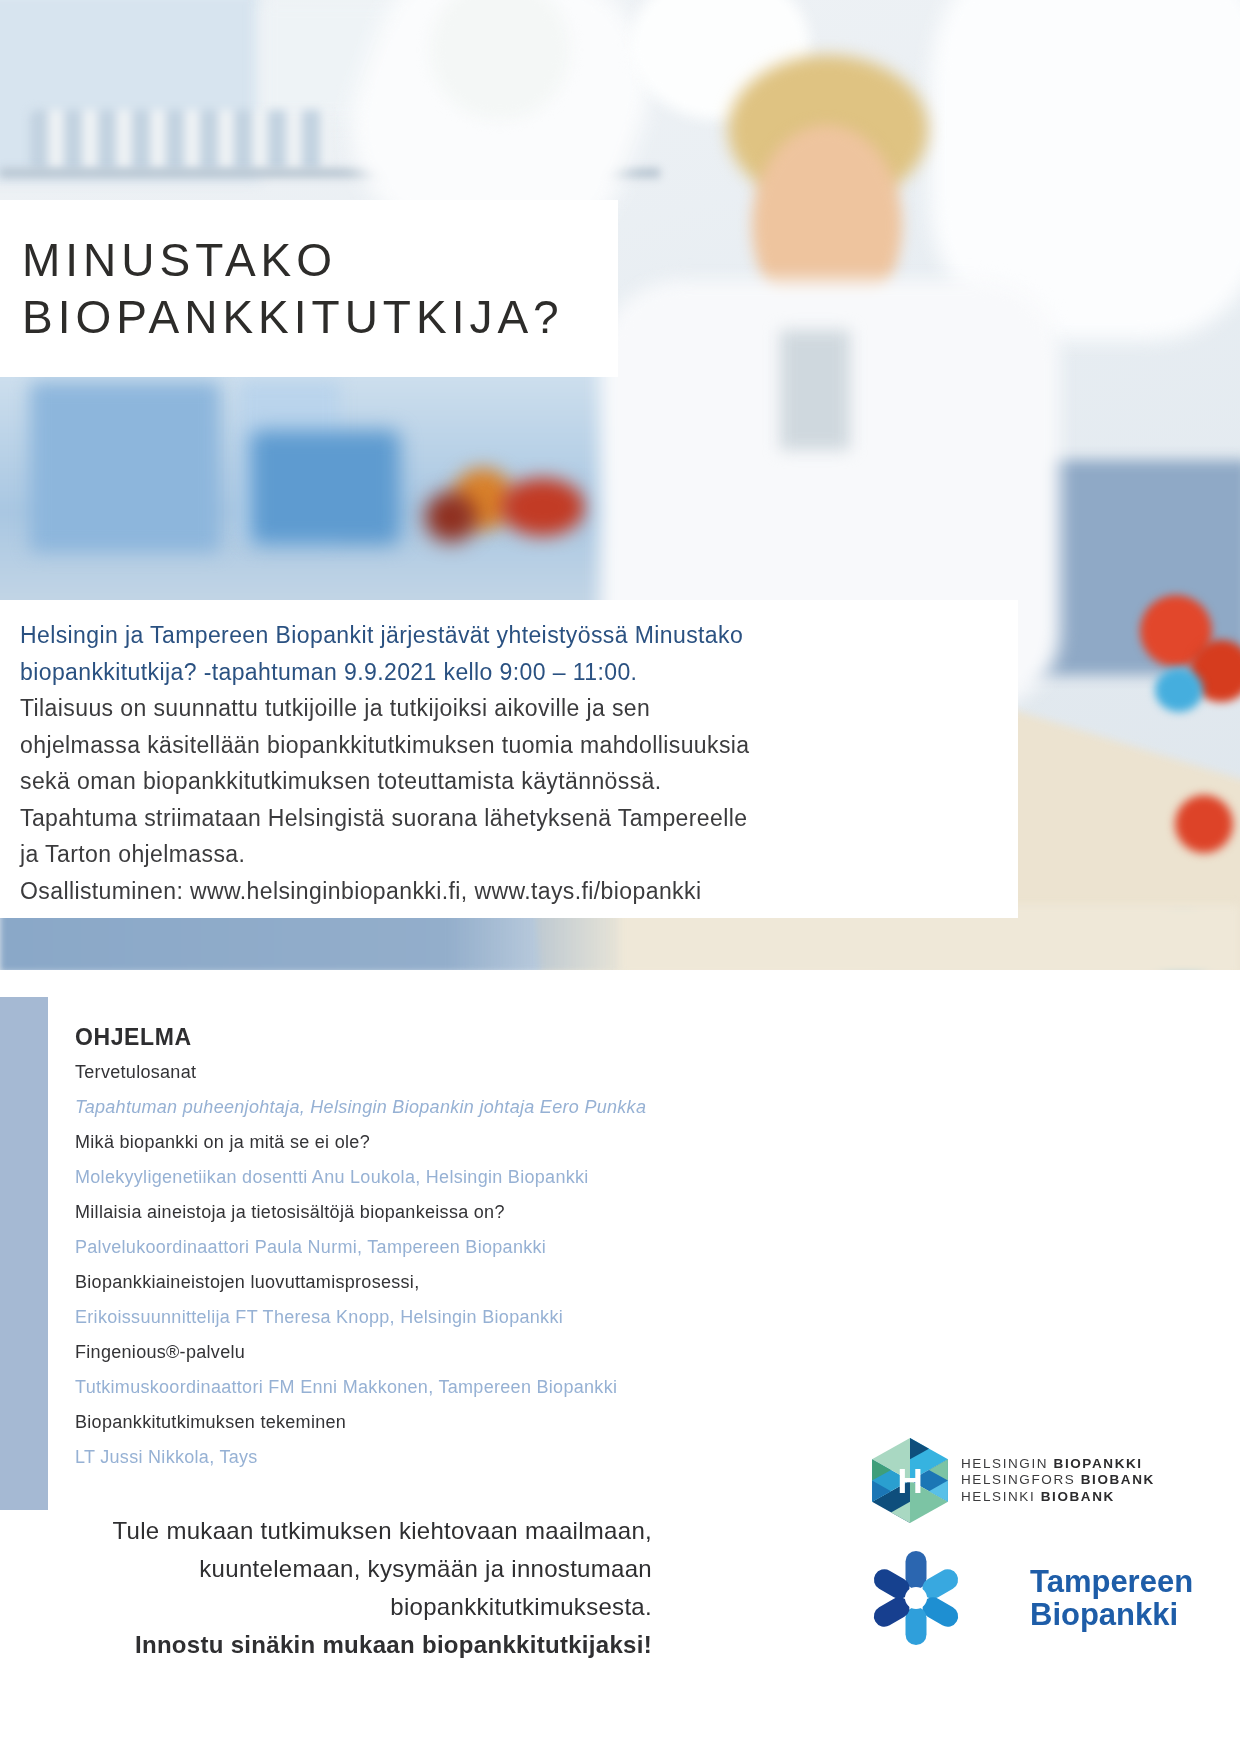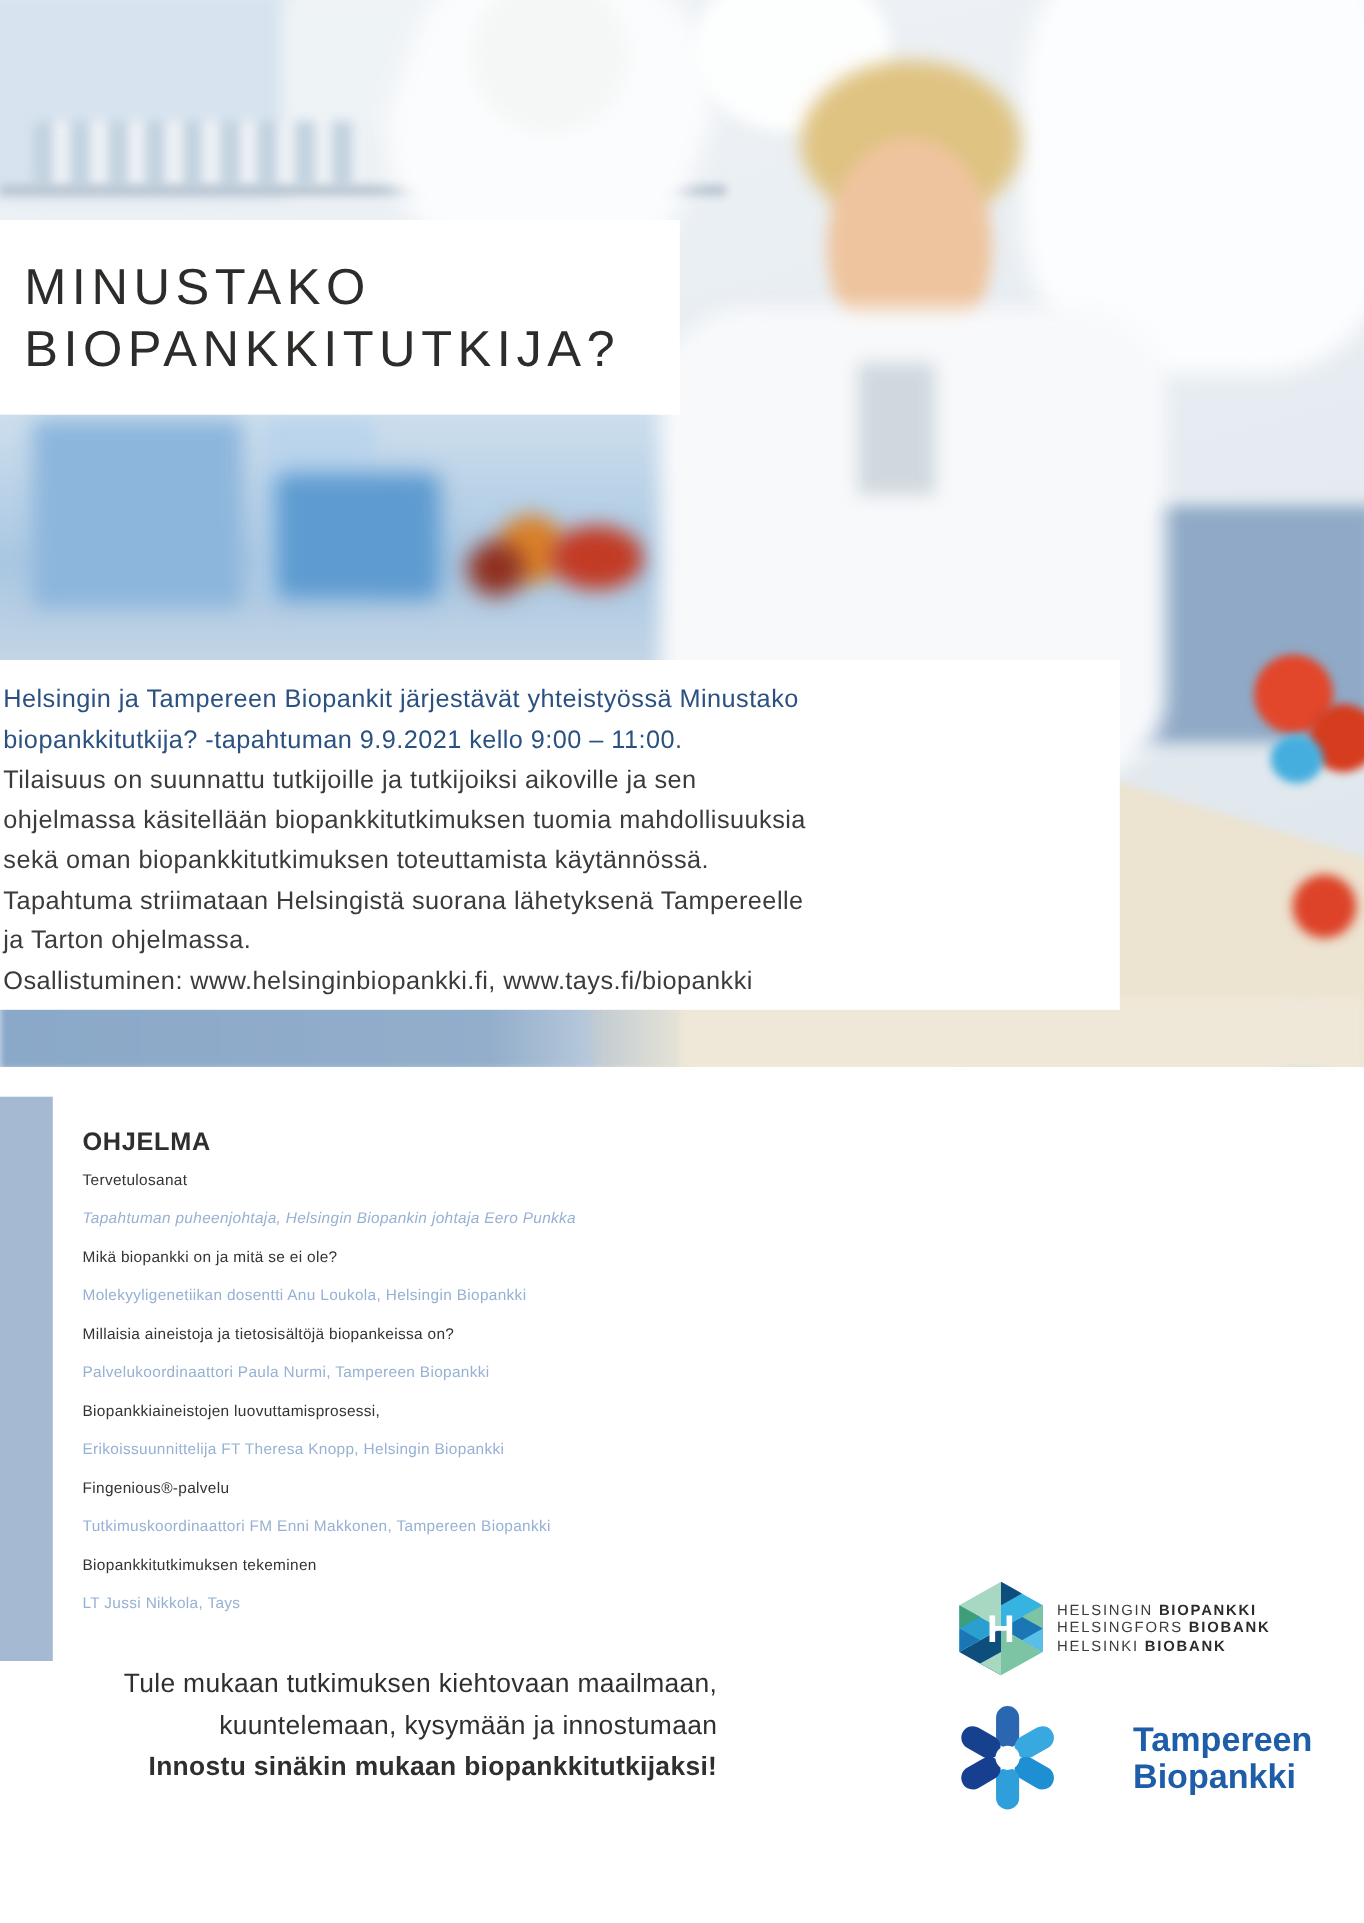--- a/index.html
+++ b/index.html
@@ -42,31 +42,31 @@
   .b-mol-b2    { left:1150px; top:915px; width:66px; height:60px; background:#3fa8dc; filter:blur(5px); border-radius:50%; }
   .b-bottomblue{ left:0; top:908px; width:640px; height:64px; background:linear-gradient(90deg,#8aa8c8 0%,#93aecb 70%,rgba(147,174,203,0)); filter:blur(3px); }
   .b-bottombeige{ left:620px; top:905px; width:620px; height:70px; background:#efe8d8; filter:blur(4px); }
 
   
   .title-box { position:absolute; left:0; top:200px; width:618px; height:177px; background:#ffffff;
                box-sizing:border-box; padding:32px 0 0 22px; }
   .title-line { font-size:46px; line-height:57px; letter-spacing:5px; color:#2d2c2a; font-weight:400; }
 
   .intro-box { position:absolute; left:0; top:600px; width:1018px; height:318px; background:#ffffff;
-               box-sizing:border-box; padding:17px 0 0 3px; }
+               box-sizing:border-box; padding:17px 0 0 20px; }
   .intro-line { font-size:23px; line-height:36.5px; letter-spacing:0.4px; white-space:nowrap; }
   .intro-line.blue { color:#2a5181; }
   .intro-line.dark { color:#3b3b3d; }
 
   
   .side-bar { position:absolute; left:0; top:997px; width:48px; height:513px; background:#a5b9d3; }
 
   .program { position:absolute; left:75px; top:1020px; width:900px; }
   .program-heading { font-size:23px; font-weight:bold; letter-spacing:0.6px; color:#2e2e30; line-height:35px; }
-  .program-line { font-size:14px; line-height:35px; letter-spacing:0.3px; white-space:nowrap; }
+  .program-line { font-size:18px; line-height:35px; letter-spacing:0.3px; white-space:nowrap; }
   .program-line.dark { color:#333336; }
   .program-line.blue { color:#96b1d4; }
   .program-line.blue-italic { color:#96b1d4; font-style:italic; }
 
   .closing { position:absolute; left:38px; top:1512px; width:614px; text-align:right; }
   .closing-line { font-size:24px; line-height:38px; letter-spacing:0.3px; color:#2f2f31; }
   .closing-line.bold { font-weight:bold; }
 
   
   .helsinki-logo { position:absolute; left:872px; top:1438px; display:flex; align-items:center; gap:13px; }
@@ -145,20 +145,21 @@
     <div class="program-line blue">Erikoissuunnittelija FT Theresa Knopp, Helsingin Biopankki</div>
     <div class="program-line dark">Fingenious®-palvelu</div>
     <div class="program-line blue">Tutkimuskoordinaattori FM Enni Makkonen, Tampereen Biopankki</div>
     <div class="program-line dark">Biopankkitutkimuksen tekeminen</div>
     <div class="program-line blue">LT Jussi Nikkola, Tays</div>
   </div>
 
   <div class="closing">
     <div class="closing-line">Tule mukaan tutkimuksen kiehtovaan maailmaan,</div>
     <div class="closing-line">kuuntelemaan, kysymään ja innostumaan</div>
+    <div class="closing-line">biopankkitutkimuksesta.</div>
     <div class="closing-line bold">Innostu sinäkin mukaan biopankkitutkijaksi!</div>
   </div>
 
   <div class="helsinki-logo">
     <svg width="76" height="85" viewBox="0 0 100 112" aria-hidden="true">
       <polygon points="50,56 50,0 100,28" fill="#36b3e0"></polygon>
       <polygon points="50,56 100,28 100,84" fill="#1b76b5"></polygon>
       <polygon points="50,56 100,84 50,112" fill="#7cc4a4"></polygon>
       <polygon points="50,56 50,112 0,84" fill="#0e4e7c"></polygon>
       <polygon points="50,56 0,84 0,28" fill="#2a9fd0"></polygon>

